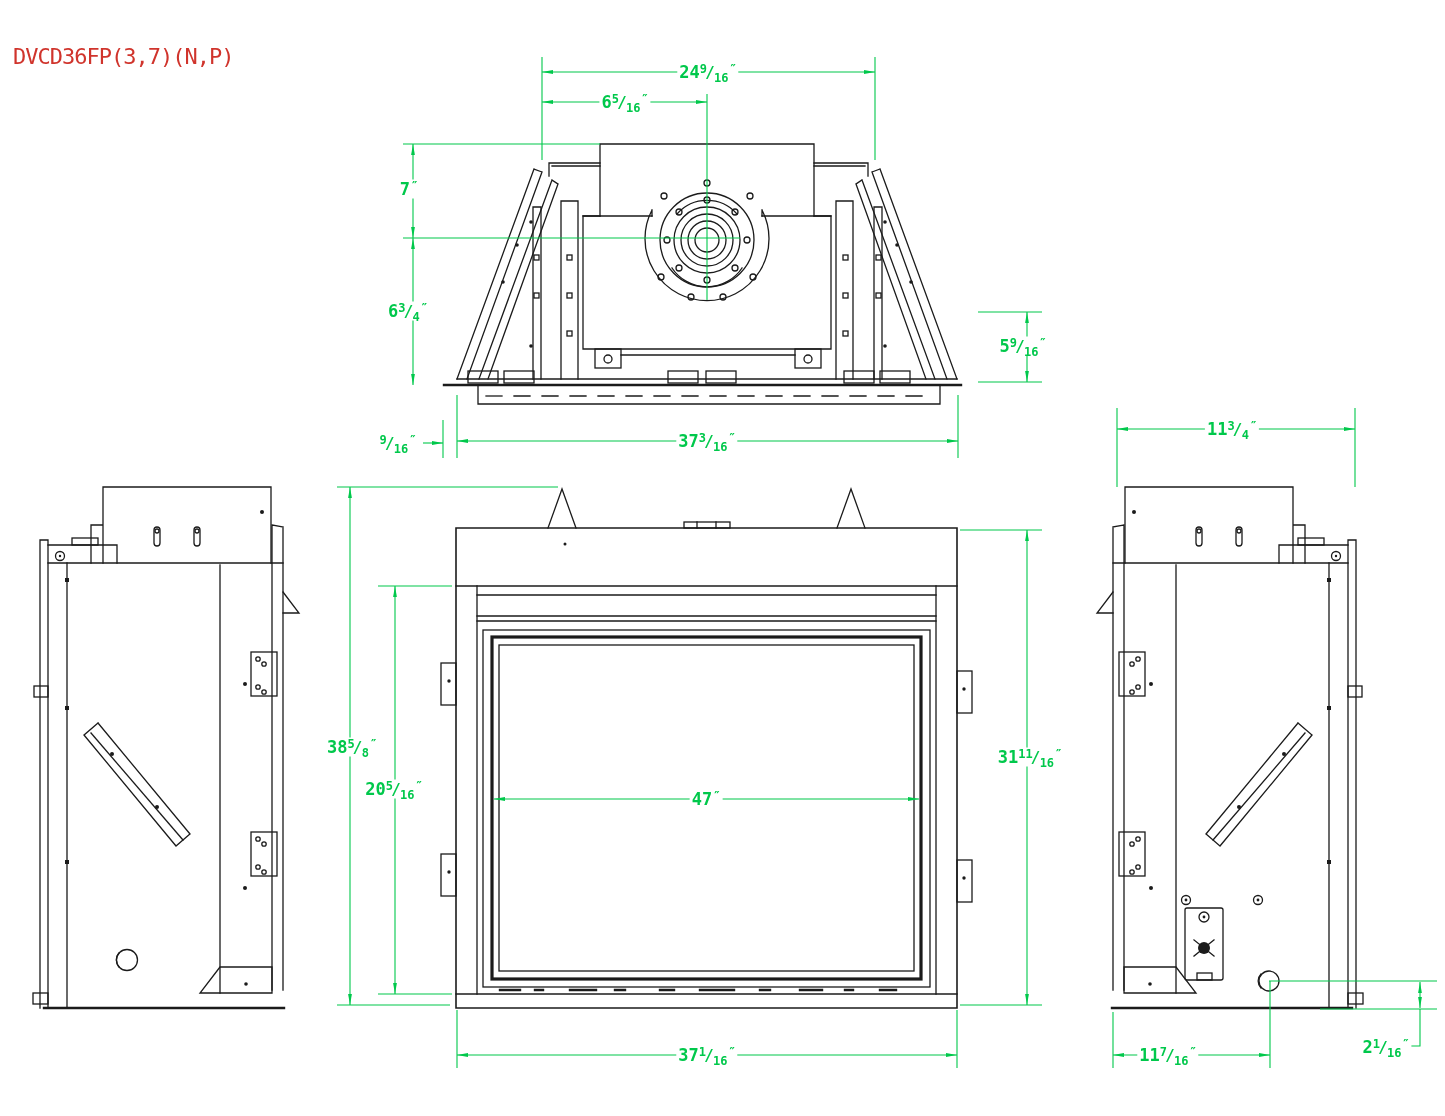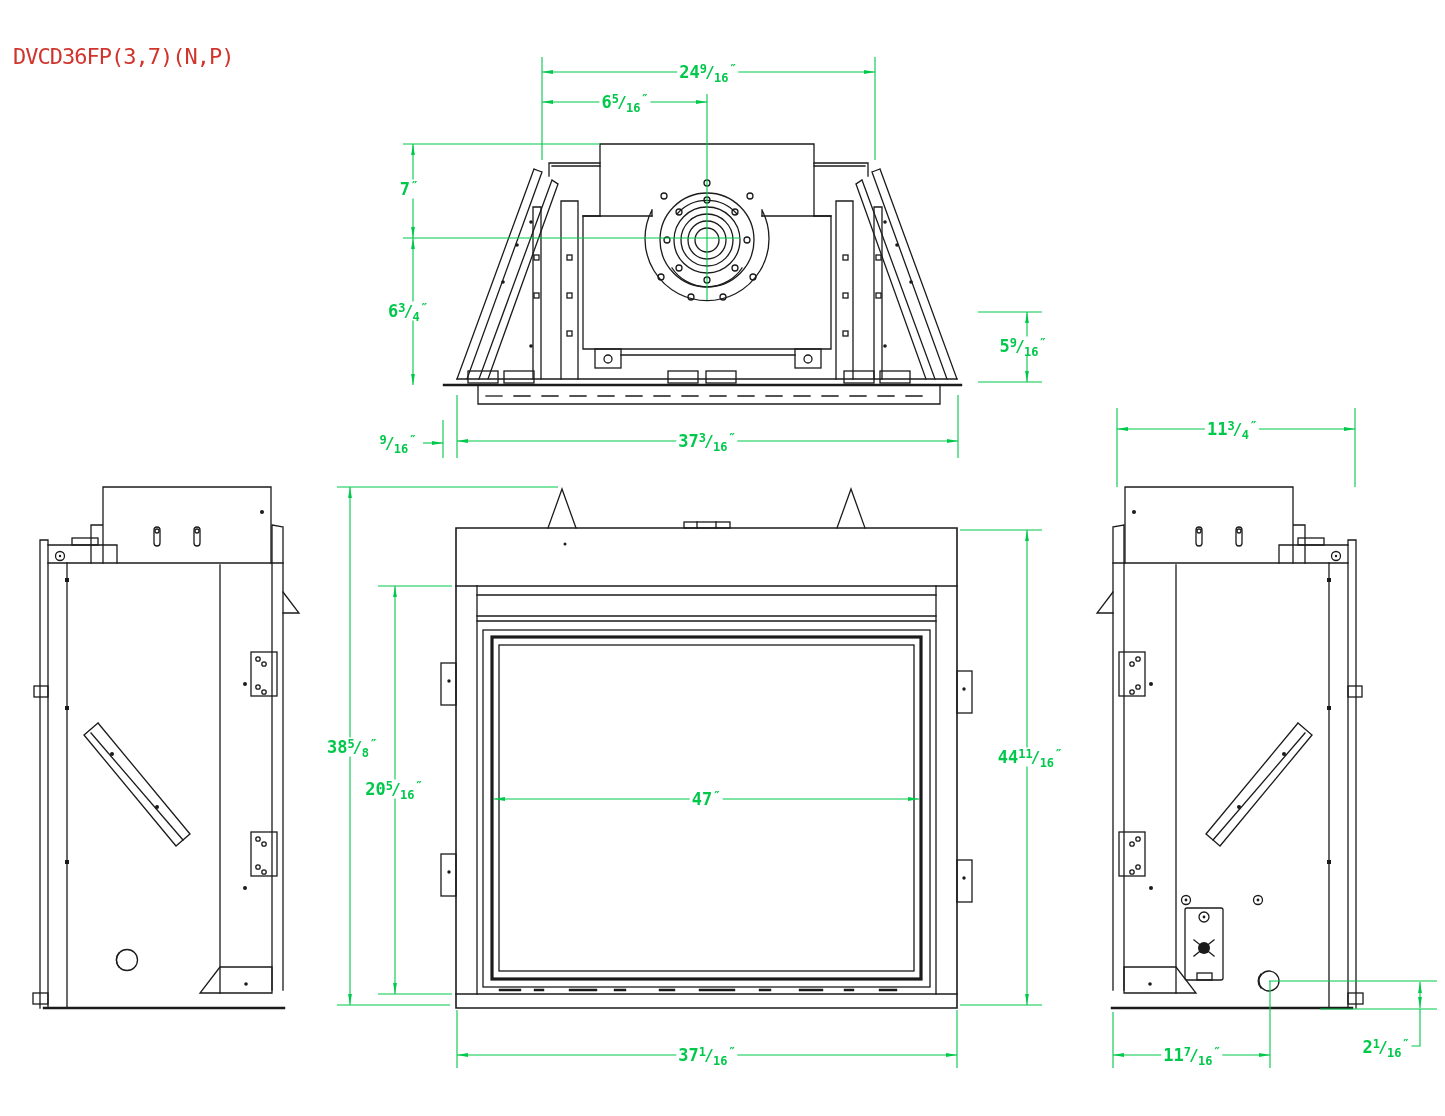--- a/index.html
+++ b/index.html
@@ -334,21 +334,21 @@
 <div class="dim-label" style="left:707px;top:441px"><span class="w">37</span><span class="n">3</span><span class="s">/</span><span class="d">16</span><span class="u">″</span></div>
 
 <div class="dim-label" style="left:1232px;top:429px"><span class="w">11</span><span class="n">3</span><span class="s">/</span><span class="d">4</span><span class="u">″</span></div>
 
 <div class="dim-label" style="left:352px;top:747px"><span class="w">38</span><span class="n">5</span><span class="s">/</span><span class="d">8</span><span class="u">″</span></div>
 
 <div class="dim-label" style="left:394px;top:789px"><span class="w">20</span><span class="n">5</span><span class="s">/</span><span class="d">16</span><span class="u">″</span></div>
 
 <div class="dim-label" style="left:706px;top:799px"><span class="w">47</span><span class="u">″</span></div>
 
-<div class="dim-label" style="left:1030px;top:757px"><span class="w">44</span><span class="n">11</span><span class="s">/</span><span class="d">16</span><span class="u">″</span></div>
+<div class="dim-label" style="left:1030px;top:757px"><span class="w">31</span><span class="n">11</span><span class="s">/</span><span class="d">16</span><span class="u">″</span></div>
 
 <div class="dim-label" style="left:707px;top:1055px"><span class="w">37</span><span class="n">1</span><span class="s">/</span><span class="d">16</span><span class="u">″</span></div>
 
-<div class="dim-label" style="left:1192px;top:1055px"><span class="w">11</span><span class="n">7</span><span class="s">/</span><span class="d">16</span><span class="u">″</span></div>
+<div class="dim-label" style="left:1168px;top:1055px"><span class="w">11</span><span class="n">7</span><span class="s">/</span><span class="d">16</span><span class="u">″</span></div>
 
 <div class="dim-label" style="left:1386px;top:1047px"><span class="w">2</span><span class="n">1</span><span class="s">/</span><span class="d">16</span><span class="u">″</span></div>
 
 </div>
 
 </body></html>

